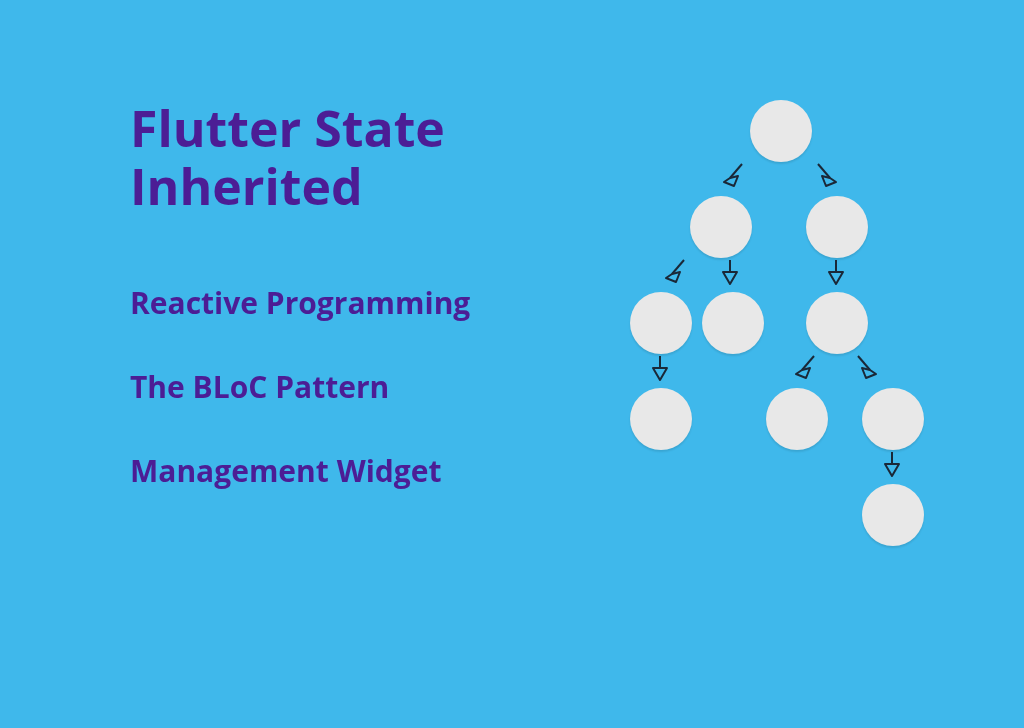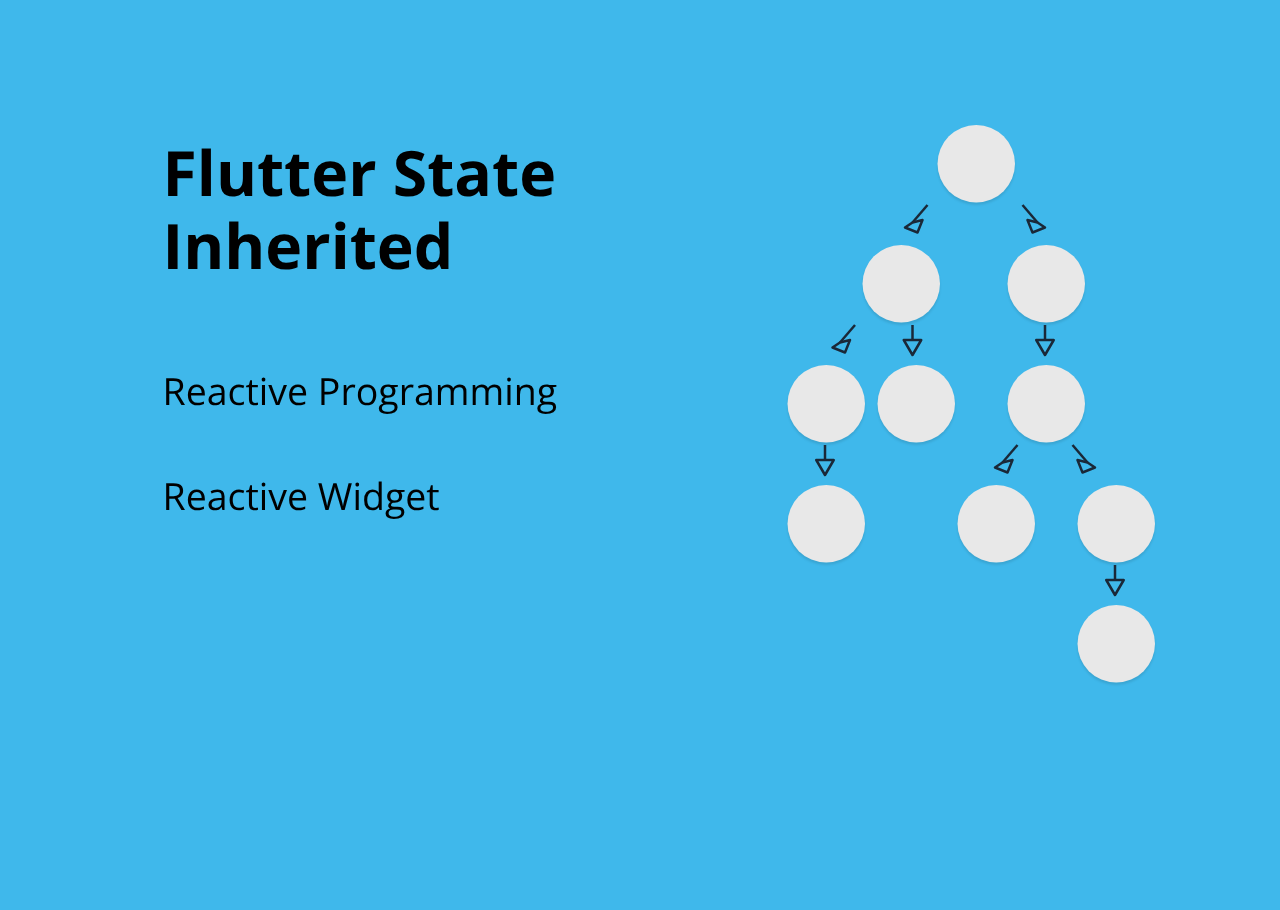--- a/index.html
+++ b/index.html
@@ -7,32 +7,32 @@
     width: 1024px;
     height: 728px;
     background: #3FB8EB;
     font-family: 'Segoe UI', 'Open Sans', Arial, sans-serif;
     position: relative;
     overflow: hidden;
   }
   .text-block {
     position: absolute;
     left: 130px;
-    top: 110px;
-    color: #000000;
+    top: 100px;
+    color: #4c1d95;
   }
   .title {
     font-size: 50px;
     font-weight: 700;
     line-height: 1.15;
     margin-bottom: 70px;
   }
   .subtitle {
     font-size: 30px;
-    font-weight: 400;
+    font-weight: 700;
     line-height: 1.2;
     margin-bottom: 48px;
   }
   .tree {
     position: absolute;
     left: 590px;
     top: 100px;
     width: 400px;
     height: 560px;
   }
@@ -50,21 +50,22 @@
 </style>
 </head>
 <body>
 
 <div class="text-block">
   <div class="title">
     <span>Flutter State</span><br>
     <span>Inherited</span>
   </div>
   <div class="subtitle">Reactive Programming</div>
-  <div class="subtitle">Reactive Widget</div>
+  <div class="subtitle">The BLoC Pattern</div>
+  <div class="subtitle">Management Widget</div>
 </div>
 
 <div class="tree">
 
   <div class="node" style="left:160px; top:0px;"></div>
 
   <svg class="arrow" style="left:128px; top:62px;" width="30" height="34" viewBox="0 0 30 34">
     <g fill="none" stroke="#1A2838" stroke-width="2" stroke-linejoin="round">
       <line x1="24" y1="2" x2="12" y2="16"></line>
       <polygon points="12,16 20,14 16,24 6,20"></polygon>

